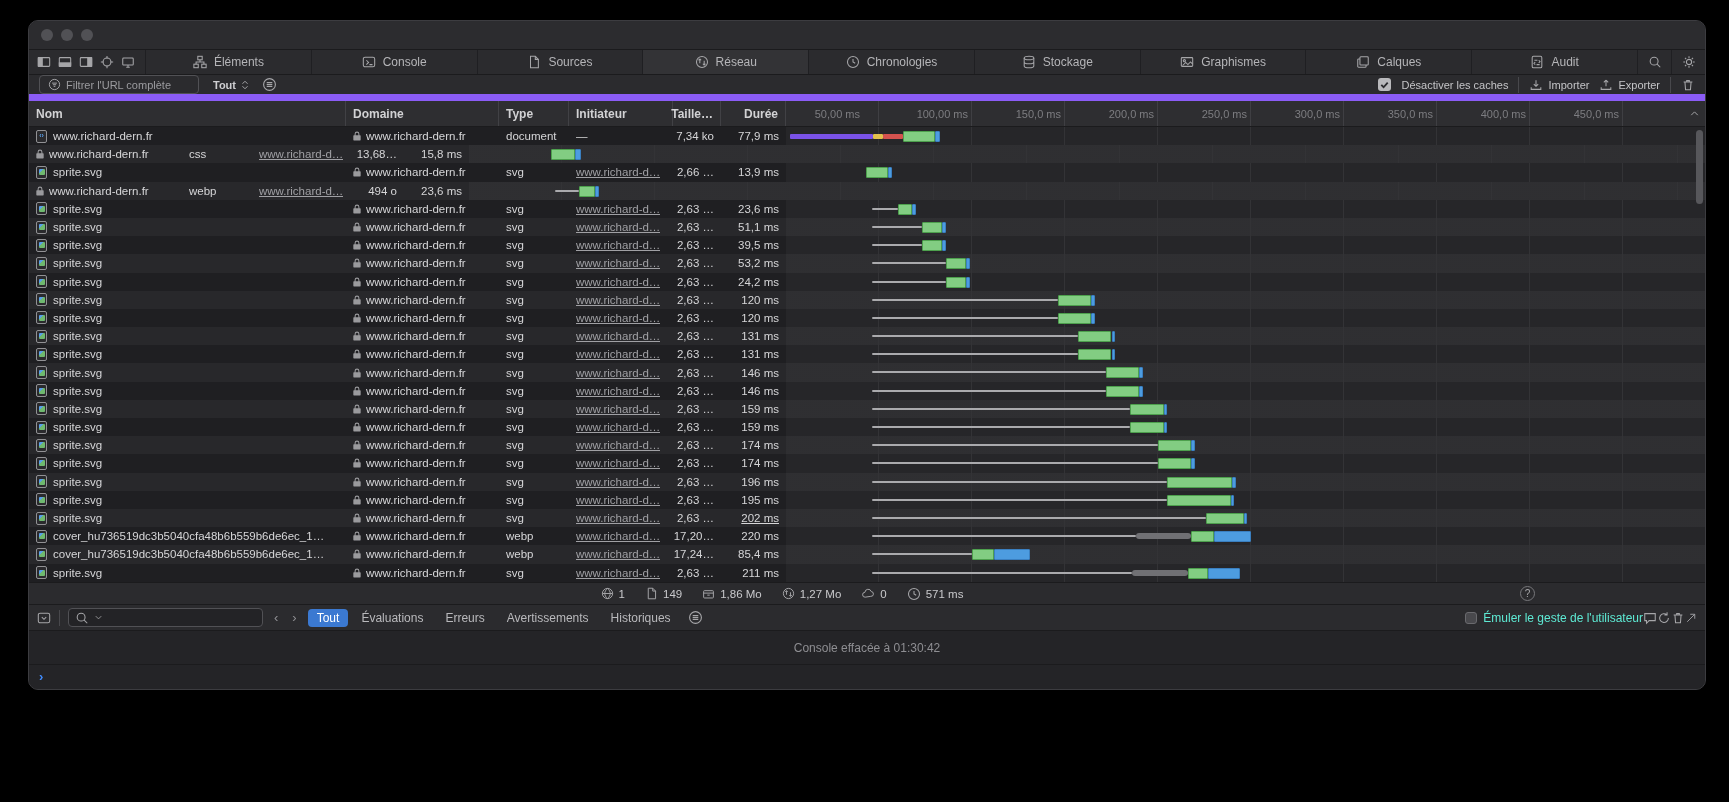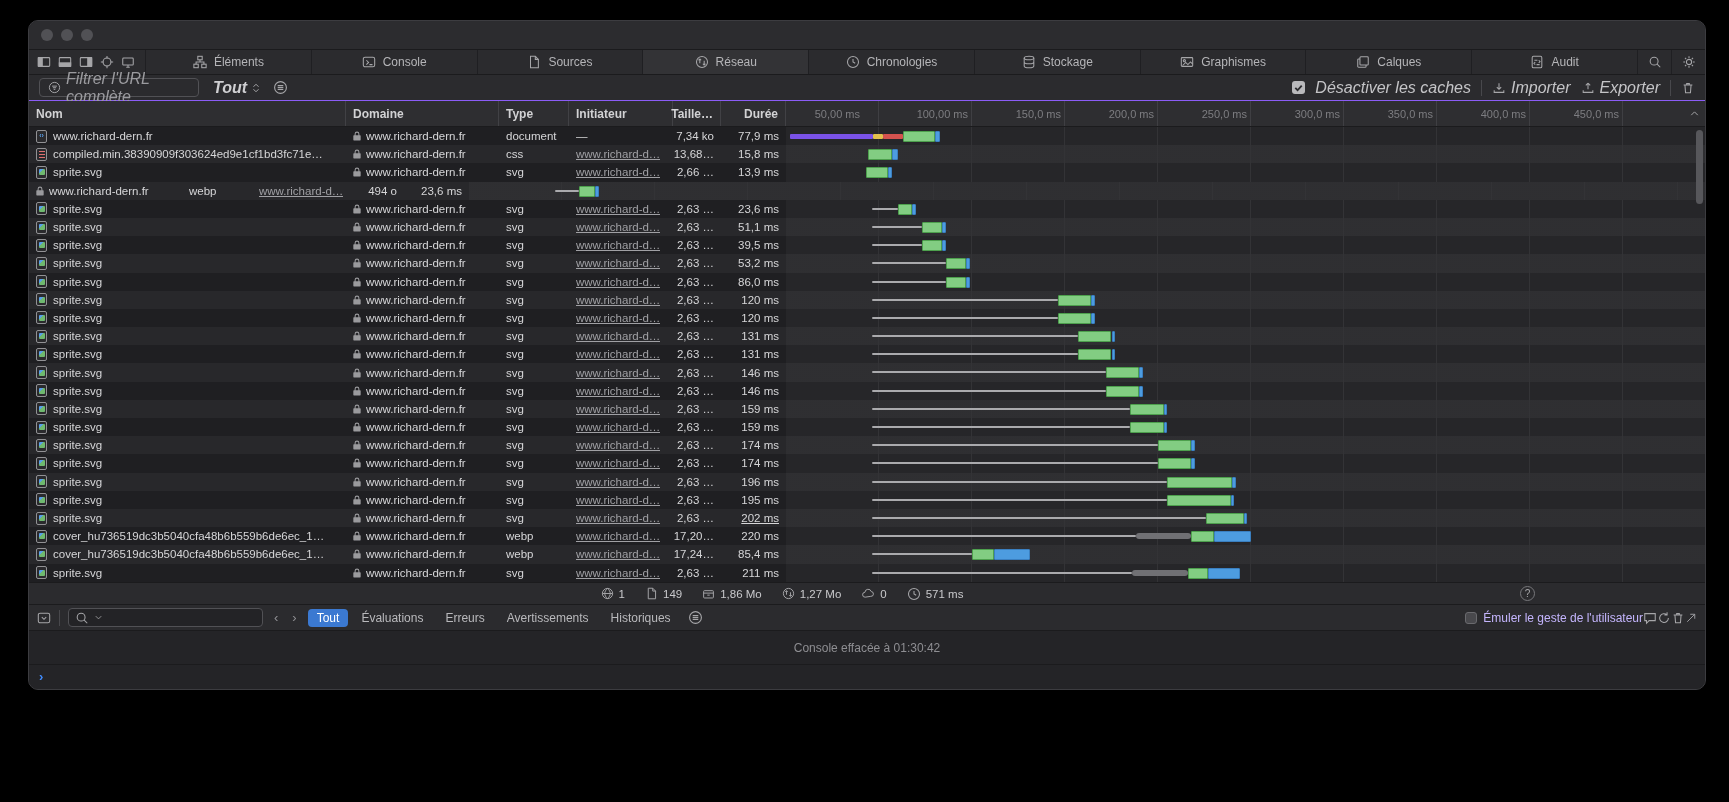--- a/index.html
+++ b/index.html
@@ -16,22 +16,22 @@
   .tabbar{ height:26px; background:#2b2b2e; border-top:1px solid #1b1b1d; border-bottom:1px solid #1b1b1d;
            display:flex; align-items:stretch; flex:none; }
   .panel-icons{ display:flex; align-items:center; gap:7px; padding:0 10px 0 8px; }
   .tab{ flex:1; display:flex; align-items:center; justify-content:center; gap:7px; font-size:12px; color:#b5b5b8;
         border-left:1px solid #1f1f22; cursor:default; }
   .tab.selected{ background:#333336; }
   .tool-cell{ width:34px; flex:none; display:flex; align-items:center; justify-content:center; border-left:1px solid #1f1f22; }
   .icn{ display:inline-flex; align-items:center; justify-content:center; }
   .icn svg{ display:block; }
   
-  .filterbar{ height:26px; background:#2b2b2e; border-bottom:1px solid #8b5cf6; display:flex; align-items:center;
-              padding:0 10px; flex:none; font-size:16px; color:#b5b5b8;font-style:italic; }
+  .filterbar{ height:26px; background:#2b2b2e; border-bottom:7px solid #8b5cf6; display:flex; align-items:center;
+              padding:0 10px; flex:none; font-size:11px; color:#b5b5b8; }
   .filter-field{ display:flex; align-items:center; gap:5px; border:1px solid #515155; border-radius:4px;
                  height:19px; padding:0 8px; color:#9b9b9f; width:160px; background:transparent; }
   .scope-select{ display:flex; align-items:center; gap:4px; margin-left:14px; font-weight:bold; color:#cfcfd2; }
   .right-group{ margin-left:auto; display:flex; align-items:center; gap:10px; color:#c4c4c7; }
   .vsep{ width:1px; height:16px; background:#48484c; }
   .chk{ width:13px; height:13px; border-radius:3px; background:#b9b9bc; display:inline-flex; align-items:center; justify-content:center; }
   .chk svg{ display:block; }
   .btn{ display:inline-flex; align-items:center; gap:5px; }
   
   .thead{ height:26px; display:flex; background:#2e2e31; border-bottom:1px solid #1b1b1d; flex:none; font-size:12px;
@@ -75,21 +75,21 @@
   .stat{ display:inline-flex; align-items:center; gap:5px; }
   .help{ position:absolute; right:170px; top:3px; width:15px; height:15px; border:1px solid #77777b; border-radius:50%;
          color:#a8a8ab; font-size:10px; display:flex; align-items:center; justify-content:center; }
   
   .consolebar{ height:27px; background:#2b2b2e; border-top:1px solid #1b1b1d; border-bottom:1px solid #1b1b1d;
                display:flex; align-items:center; padding:0 8px; gap:8px; font-size:12px; color:#b9b9bc; flex:none; }
   .csearch{ display:flex; align-items:center; gap:4px; border:1px solid #515155; background:#232326; border-radius:4px;
             height:19px; width:195px; padding:0 6px; color:#8f8f93; }
   .pill{ padding:2px 9px; border-radius:4px; }
   .pill.selected{ background:#3b79d1; color:#fff; }
-  .c-right{ margin-left:auto; display:flex; align-items:center; color:#c4b5fd; }
+  .c-right{ margin-left:auto; display:flex; align-items:center; color:#5eead4; }
   .chk-dim{ width:12px; height:12px; border:1px solid #6a6a6e; border-radius:3px; background:#49494d; }
   .consolemsg{ height:33px; background:#242427; display:flex; align-items:center; justify-content:center;
                color:#8e8e92; font-size:12px; flex:none; }
   .promptrow{ flex:1; background:#242427; border-top:1px solid #1b1b1d; display:flex; align-items:flex-start; padding:4px 10px; }
   .prompt{ color:#3f8cff; font-weight:bold; font-size:13px; }
   .navbtn{ color:#8f8f93; font-size:13px; padding:0 3px; }
 </style>
 </head>
 <body>
 
@@ -354,26 +354,20 @@
         </div>
         <div class="tl-cell">
           <span class="seg pline" style="left: 3.72px; width: 83.7px;"></span>
           <span class="seg yline" style="left: 87.42px; width: 9.3px;"></span>
           <span class="seg rline" style="left: 96.72px; width: 20.46px;"></span>
           <span class="seg green" style="left: 117.18px; width: 31.62px;"></span>
           <span class="seg blue" style="left: 148.8px; width: 5.58px;"></span>
         </div>
       </div>
       <div class="row even">
-        <div class="cell" style="width: 317px;">
-          <span class="ficon css">
-            <span class="in"></span>
-          </span>
-          <span class="txt">compiled.min.38390909f303624ed9e1cf1bd3fc71e…</span>
-        </div>
         <div class="cell" style="width: 153px;">
           <span class="lock icn">
             <svg width="8" height="10" viewBox="0 0 10 12" fill="#9a9a9d">
               <path d="M2 5V3.5a3 3 0 0 1 6 0V5h.8a.8.8 0 0 1 .8.8v5a.8.8 0 0 1-.8.8H1.2a.8.8 0 0 1-.8-.8v-5A.8.8 0 0 1 1.2 5H2zm1.3 0h3.4V3.5a1.7 1.7 0 1 0-3.4 0V5z"></path>
             </svg>
           </span>
           <span class="txt">www.richard-dern.fr</span>
         </div>
         <div class="cell" style="width: 70px;">
           <span>css</span>
@@ -601,21 +595,21 @@
         <div class="cell" style="width: 70px;">
           <span>svg</span>
         </div>
         <div class="cell" style="width: 104px;">
           <span class="txt link">www.richard-d…</span>
         </div>
         <div class="cell r" style="width: 48px;">
           <span>2,63 …</span>
         </div>
         <div class="cell r" style="width: 65px;">
-          <span>86,0 ms</span>
+          <span>24,2 ms</span>
         </div>
         <div class="tl-cell">
           <span class="seg line" style="left: 85.56px; width: 74.4px;"></span>
           <span class="seg green" style="left: 159.96px; width: 20.46px;"></span>
           <span class="seg blue" style="left: 180.42px; width: 3.72px;"></span>
         </div>
       </div>
       <div class="row even">
         <div class="cell" style="width: 317px;">
           <span class="ficon img">

